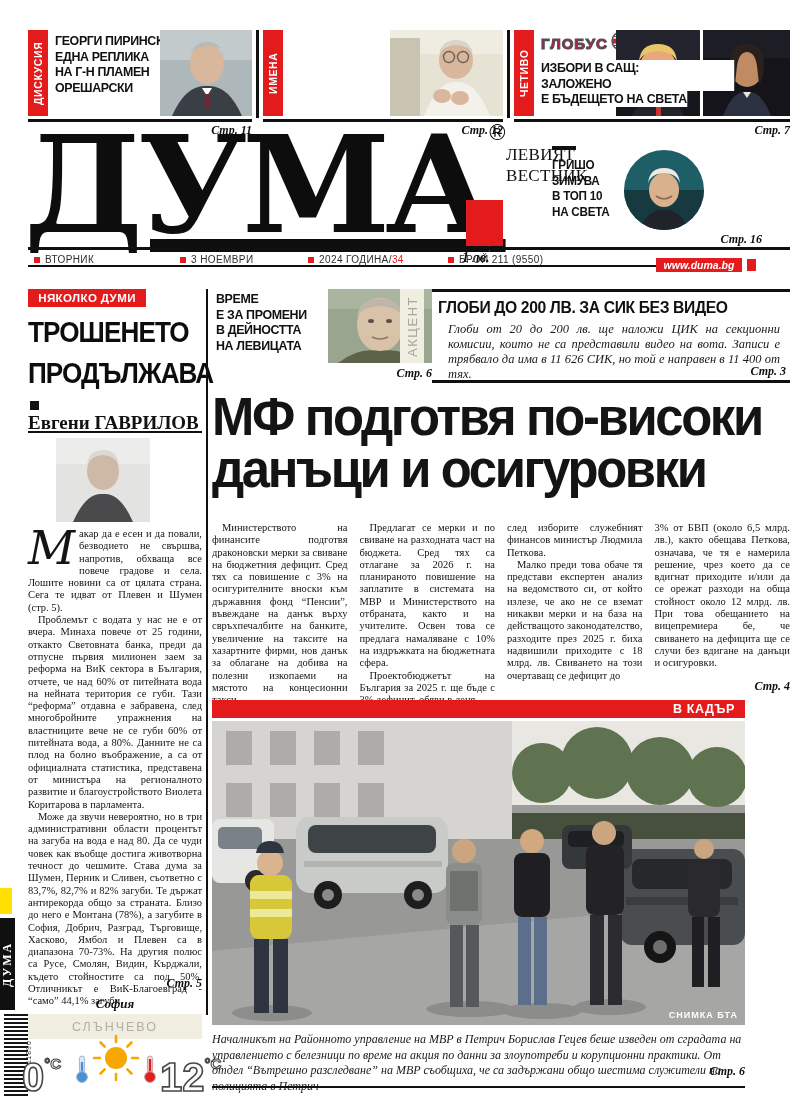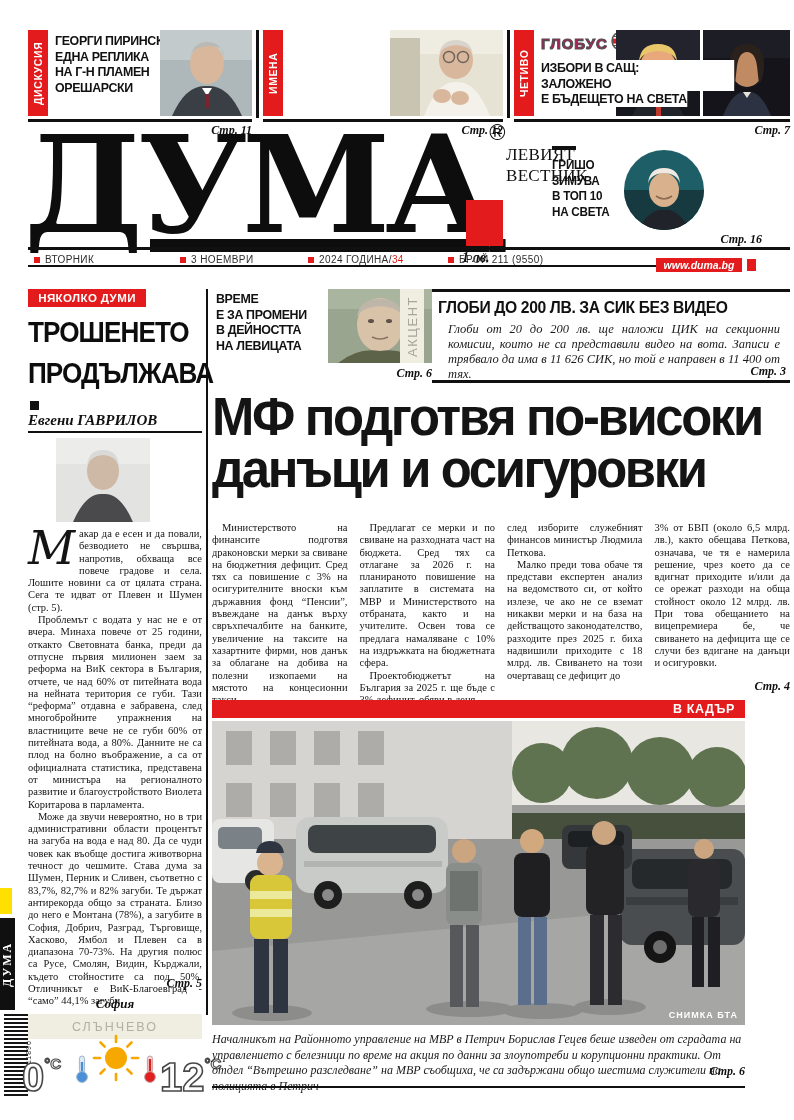--- a/index.html
+++ b/index.html
@@ -193,21 +193,21 @@
   </div>
 
   <div class="abs red" style="left:28px;top:289px;width:118px;height:18px;display:flex;align-items:center;justify-content:center;">
     <span style="color:#fff;font-weight:700;font-size:11.5px;letter-spacing:.4px;">НЯКОЛКО ДУМИ</span>
   </div>
   <div class="abs" style="left:28px;top:312px;">
     <span class="lc-title-line">ТРОШЕНЕТО</span>
     <span class="lc-title-line">ПРОДЪЛЖАВА</span>
   </div>
   <div class="abs blk" style="left:30px;top:401px;width:9px;height:9px;"></div>
-  <div class="abs serif" style="left:28px;top:412px;font-style:italic;font-weight:700;font-size:15px;">Евгени ГАВРИЛОВ</div>
+  <div class="abs serif" style="left:28px;top:412px;font-weight:700;font-size:19px;">Евгени ГАВРИЛОВ</div>
   <div class="abs blk" style="left:28px;top:431px;width:174px;height:2px;"></div>
   <div class="abs" style="left:56px;top:438px;width:94px;height:84px;">
     <svg width="94" height="84" viewBox="0 0 94 84">
         <rect width="94" height="84" fill="#e3e3e1"></rect>
         <rect width="94" height="26" fill="#ececea"></rect>
         <ellipse cx="47" cy="33" rx="16" ry="19" fill="#cdb9a6"></ellipse>
         <path d="M31,28 Q32,12 47,12 Q62,12 63,28 Q60,18 47,17 Q34,18 31,28 Z" fill="#d9d9d7"></path>
         <path d="M17,84 Q30,54 47,56 Q64,54 77,84 Z" fill="#4a4a4c"></path>
       </svg>
   </div>

